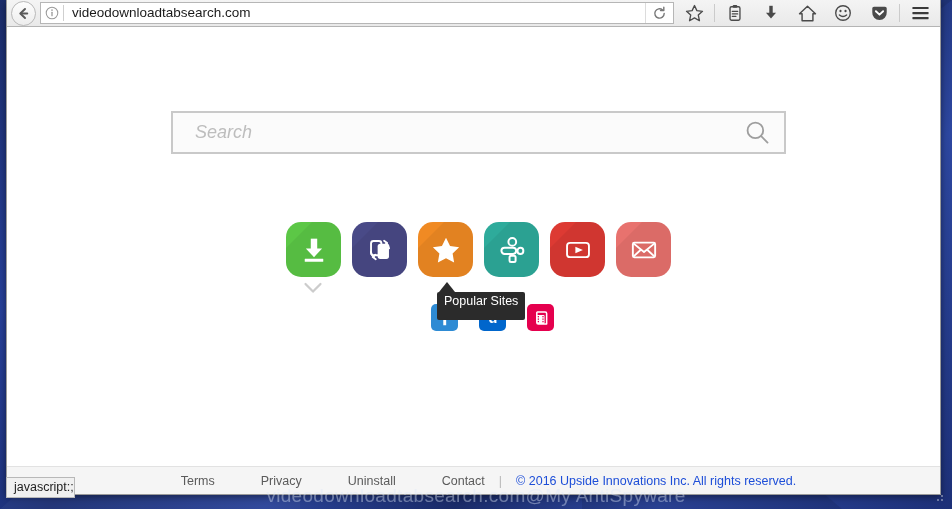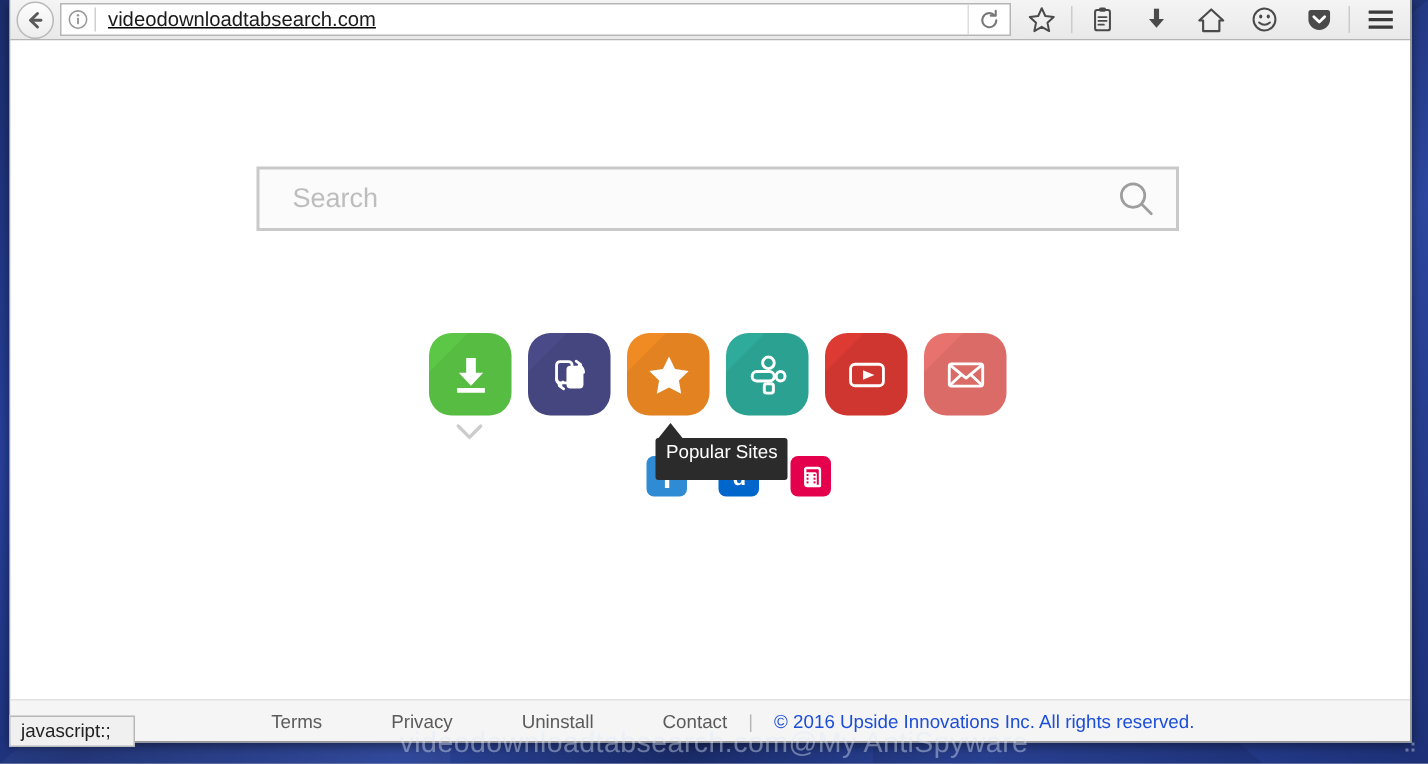--- a/index.html
+++ b/index.html
@@ -74,21 +74,20 @@
 
   .urlbar {
     flex: 1 1 auto;
     height: 22px;
     background: #ffffff;
     border: 1px solid #b6b6b6;
     display: flex;
     align-items: center;
     margin-right: 2px;
     min-width: 0;
-    text-decoration: underline;
   }
   .urlbar .info-icon {
     width: 22px;
     display: flex; align-items: center; justify-content: center;
     flex: 0 0 auto;
   }
   .urlbar .sep {
     width: 1px; height: 16px; background: #cfcfcf; flex: 0 0 auto;
   }
   .urlbar .url-text {
@@ -149,20 +148,21 @@
   }
   #search-input {
     flex: 1 1 auto;
     border: none;
     outline: none;
     background: transparent;
     font-family: "Liberation Sans", sans-serif;
     font-size: 18px;
     color: #3a3a3a;
     min-width: 0;
+    font-style: italic;
   }
   #search-input::placeholder { color: #bdbdbd; }
   #search-submit {
     width: 34px; height: 34px;
     display: flex; align-items: center; justify-content: center;
     flex: 0 0 auto;
     cursor: pointer;
   }
 
   
@@ -276,21 +276,21 @@
 
   
   #status-popup {
     position: absolute;
     left: 6px;
     bottom: 11px;
     background: #f0f0f0;
     border: 1px solid #b8b8b8;
     font-size: 12.5px;
     color: #222;
-    padding: 2px 15px 3px 7px;
+    padding: 2px 0 3px 7px;
     z-index: 40;
   }
 
   
   #watermark {
     position: absolute;
     left: 0; right: 0;
     bottom: 2px;
     text-align: center;
     font-size: 19px;

